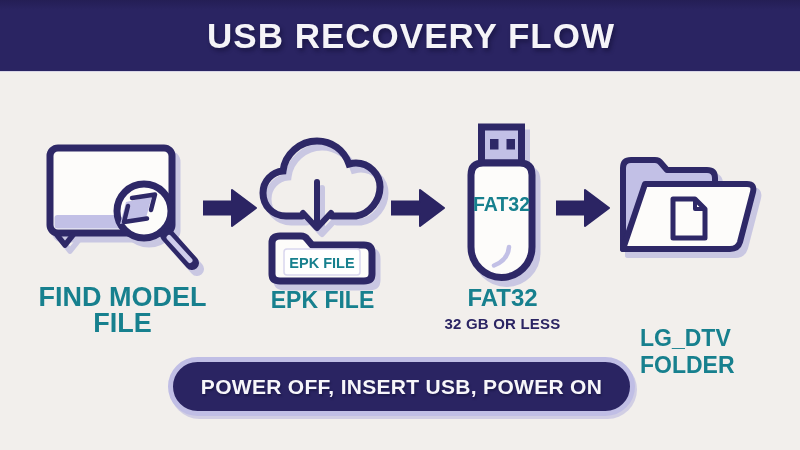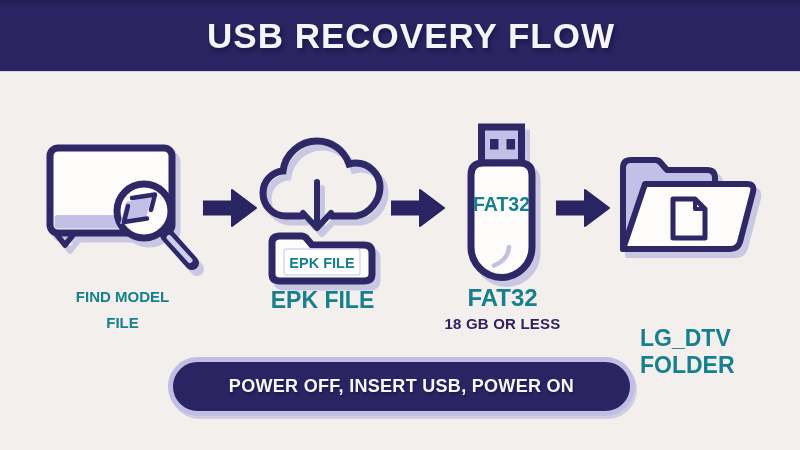--- a/index.html
+++ b/index.html
@@ -29,35 +29,35 @@
   .icon { position:absolute; }
   .icon svg { overflow:visible; display:block; }
   .shadowed { filter:drop-shadow(5px 6px 0 rgba(168,166,219,.55)); }
 
   .arrow { position:absolute; }
 
   
   .step-label {
     position:absolute; color:#17808e; font-weight:bold; text-align:center;
   }
-  .lbl-1 { left:30px;  top:284px; width:185px; font-size:15px; line-height:26px; }
+  .lbl-1 { left:30px;  top:284px; width:185px; font-size:27px; line-height:26px; }
   .lbl-2 { left:250px; top:287px; width:145px; font-size:23px; }
   .lbl-3 { left:430px; top:284px; width:145px; font-size:24px; }
   .lbl-3 .sub { font-size:15px; color:#2b2463; margin-top:3px; letter-spacing:0.2px; }
   .lbl-4 { left:640px; top:287px; width:140px; font-size:23px; line-height:27px; text-align:left;margin-top:38px; }
 
   
   .pill {
     position:absolute; left:168px; top:357px; width:467px; height:59px;
     background:#2a2462; border:5px solid #c0bee5; border-radius:32px;
     display:flex; align-items:center; justify-content:center;
     box-shadow:2px 3px 0 rgba(168,166,219,.45);
   }
   .pill span {
-    color:#f7f6fa; font-size:18px; font-weight:bold; letter-spacing:0.3px;
+    color:#f7f6fa; font-size:21px; font-weight:bold; letter-spacing:0.3px;
     text-shadow:1px 2px 2px rgba(10,8,40,.35);
   }
 
   svg text { font-family:"Liberation Sans", sans-serif; font-weight:bold; }
 </style>
 </head>
 <body>
 
 <div class="stage">
 
@@ -133,21 +133,21 @@
     <div>FIND MODEL</div>
     <div>FILE</div>
   </div>
 
   <div class="step-label lbl-2">
     <div>EPK FILE</div>
   </div>
 
   <div class="step-label lbl-3">
     <div>FAT32</div>
-    <div class="sub">18 GB OR LESS</div>
+    <div class="sub">32 GB OR LESS</div>
   </div>
 
   <div class="step-label lbl-4">
     <div>LG_DTV</div>
     <div>FOLDER</div>
   </div>
 
   <div class="pill">
     <span>POWER OFF, INSERT USB, POWER ON</span>
   </div>

